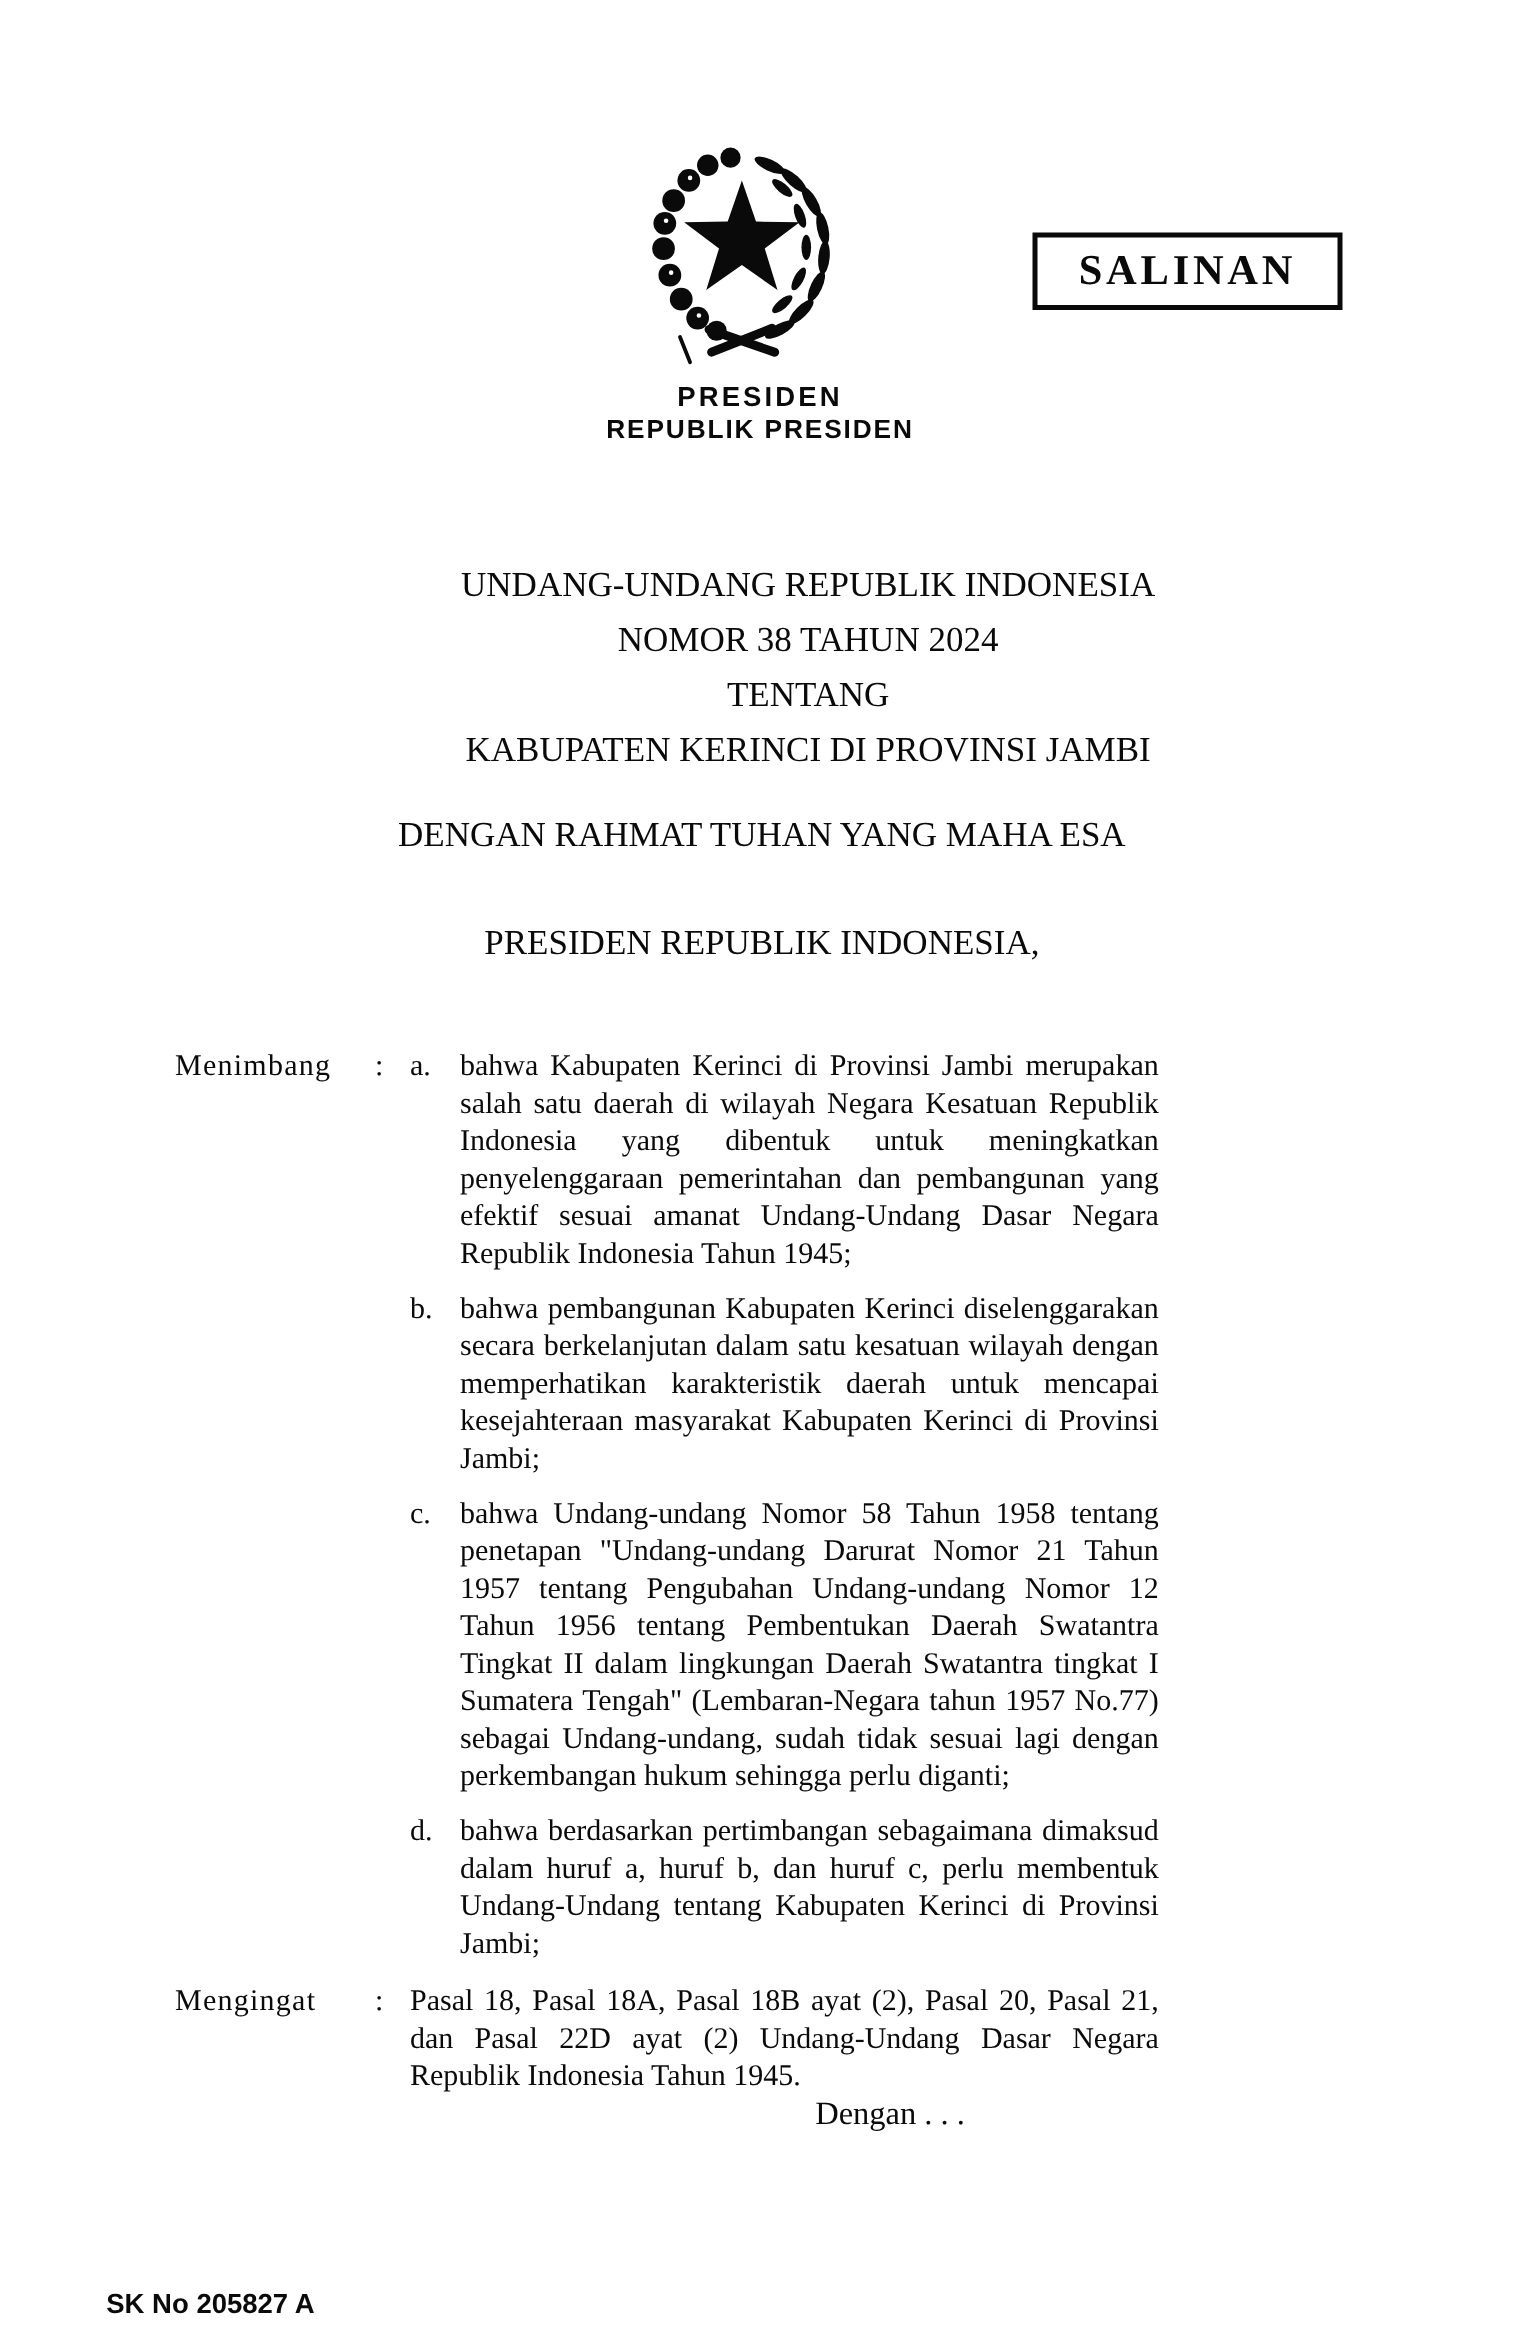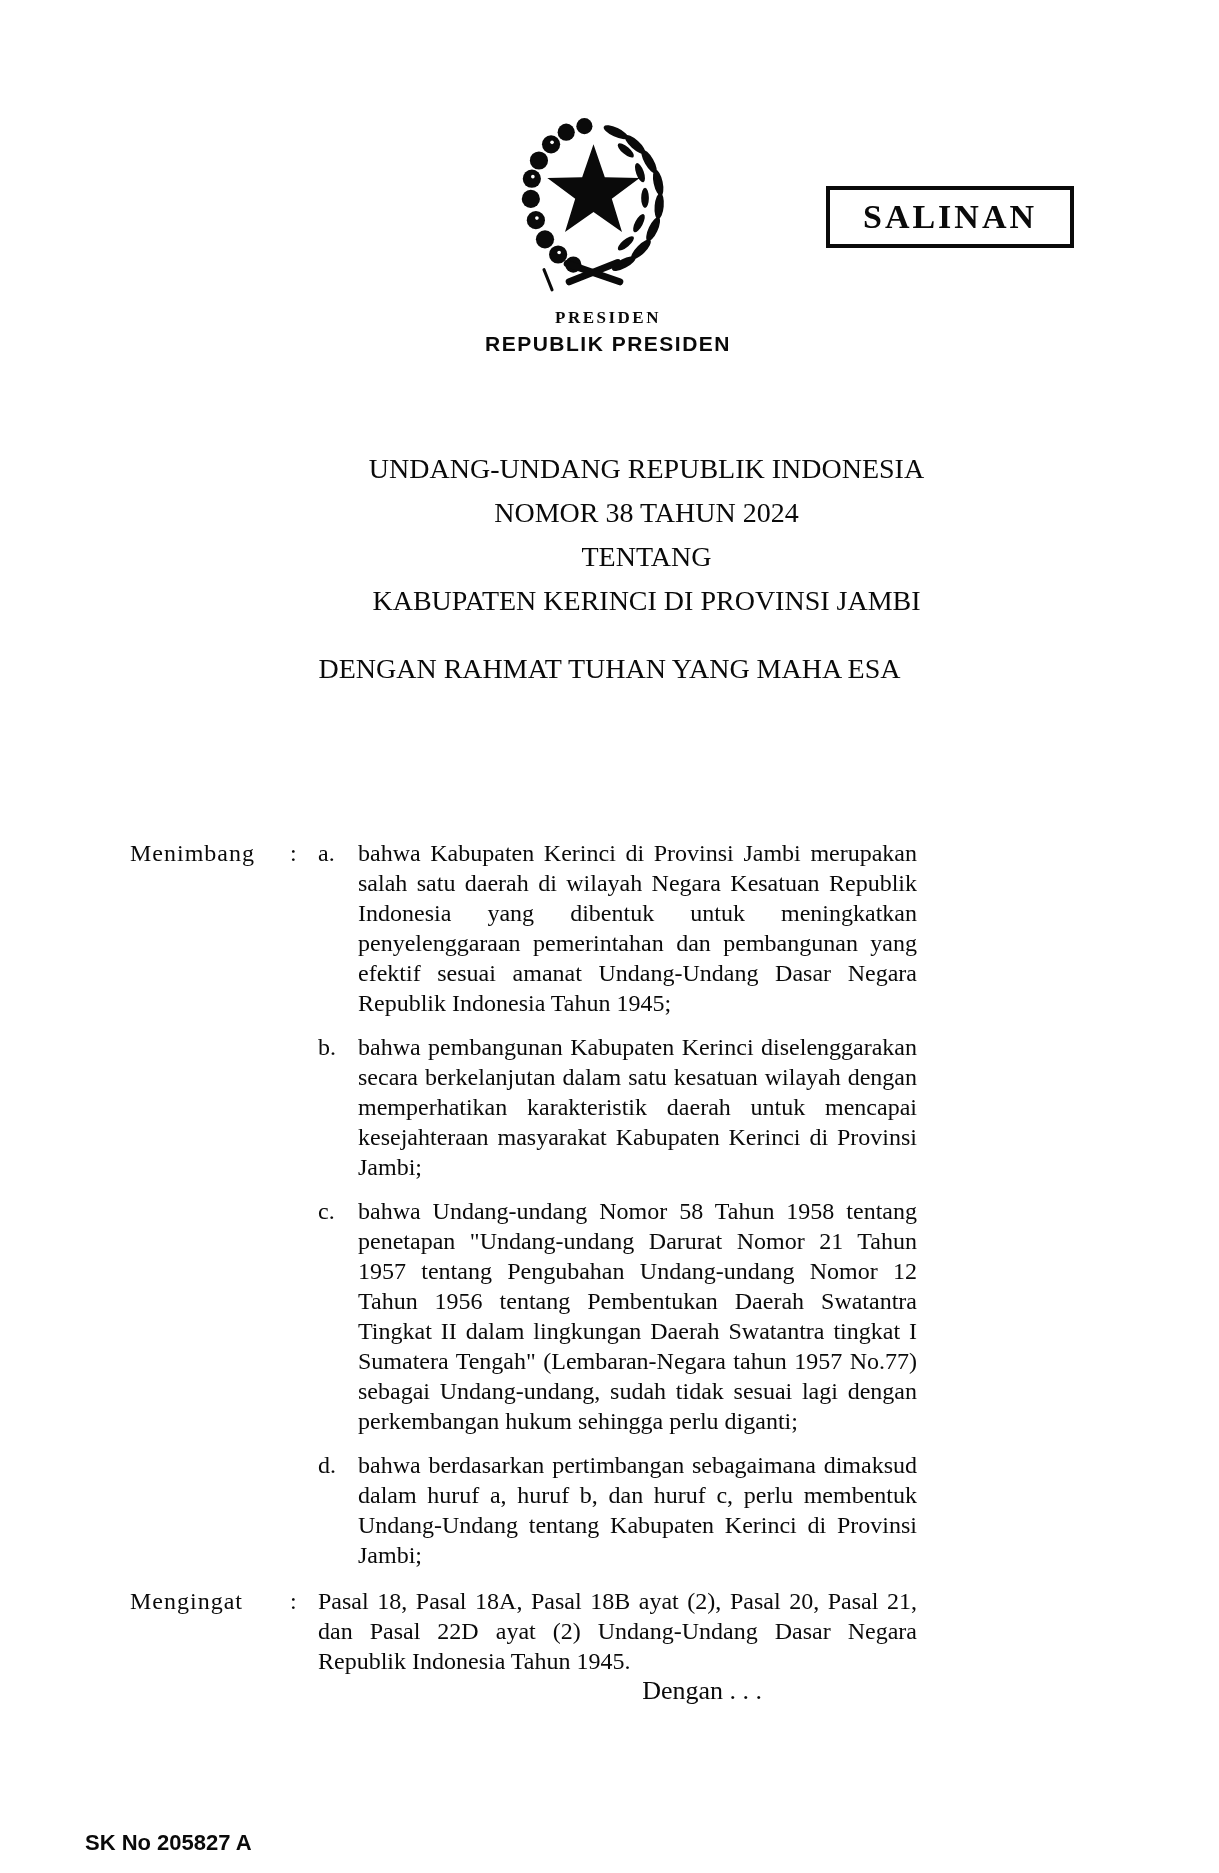--- a/index.html
+++ b/index.html
@@ -26,21 +26,21 @@
   .letterhead {
     position: absolute;
     left: 440px;
     top: 305px;
     width: 336px;
     text-align: center;
     font-family: "Liberation Sans", sans-serif;
     font-weight: bold;
     line-height: 26px;
   }
-  .letterhead-line1 { font-size: 17px; letter-spacing: 2.5px; font-family: Liberation Serif, serif; }
+  .letterhead-line1 { font-size: 22px; letter-spacing: 2.5px; }
   .letterhead-line2 { font-size: 21px; letter-spacing: 1.5px; }
 
   
   .salinan {
     position: absolute;
     left: 826px;
     top: 186px;
     width: 248px;
     height: 62px;
     border: 4px solid #0a0a0a;
@@ -80,21 +80,21 @@
     top: 739px;
     left: 0;
     width: 100%;
     text-align: center;
     font-size: 28px;
   }
 
   
   .content {
     position: absolute;
-    left: 130px;
+    left: 140px;
     top: 838px;
     width: 787px;
     font-size: 24px;
     line-height: 30px;
   }
   .clause {
     display: grid;
     grid-template-columns: 160px 28px 1fr;
     align-items: start;
   }
@@ -182,20 +182,21 @@
   </div>
 
   <div class="title-block">
     <div>UNDANG-UNDANG REPUBLIK INDONESIA</div>
     <div>NOMOR 38 TAHUN 2024</div>
     <div>TENTANG</div>
     <div>KABUPATEN KERINCI DI PROVINSI JAMBI</div>
   </div>
 
   <div class="invocation">DENGAN RAHMAT TUHAN YANG MAHA ESA</div>
+  <div class="issuer">PRESIDEN REPUBLIK INDONESIA,</div>
 
   <div class="content">
 
     <div class="clause">
       <div class="clause-label">Menimbang</div>
       <div class="clause-colon">:</div>
       <div class="clause-items">
         <div class="clause-item">
           <span class="item-letter">a.</span>
           <span class="item-text">bahwa Kabupaten Kerinci di Provinsi Jambi merupakan salah satu daerah di wilayah Negara Kesatuan Republik Indonesia yang dibentuk untuk meningkatkan penyelenggaraan pemerintahan dan pembangunan yang efektif sesuai amanat Undang-Undang Dasar Negara Republik Indonesia Tahun 1945;</span>

